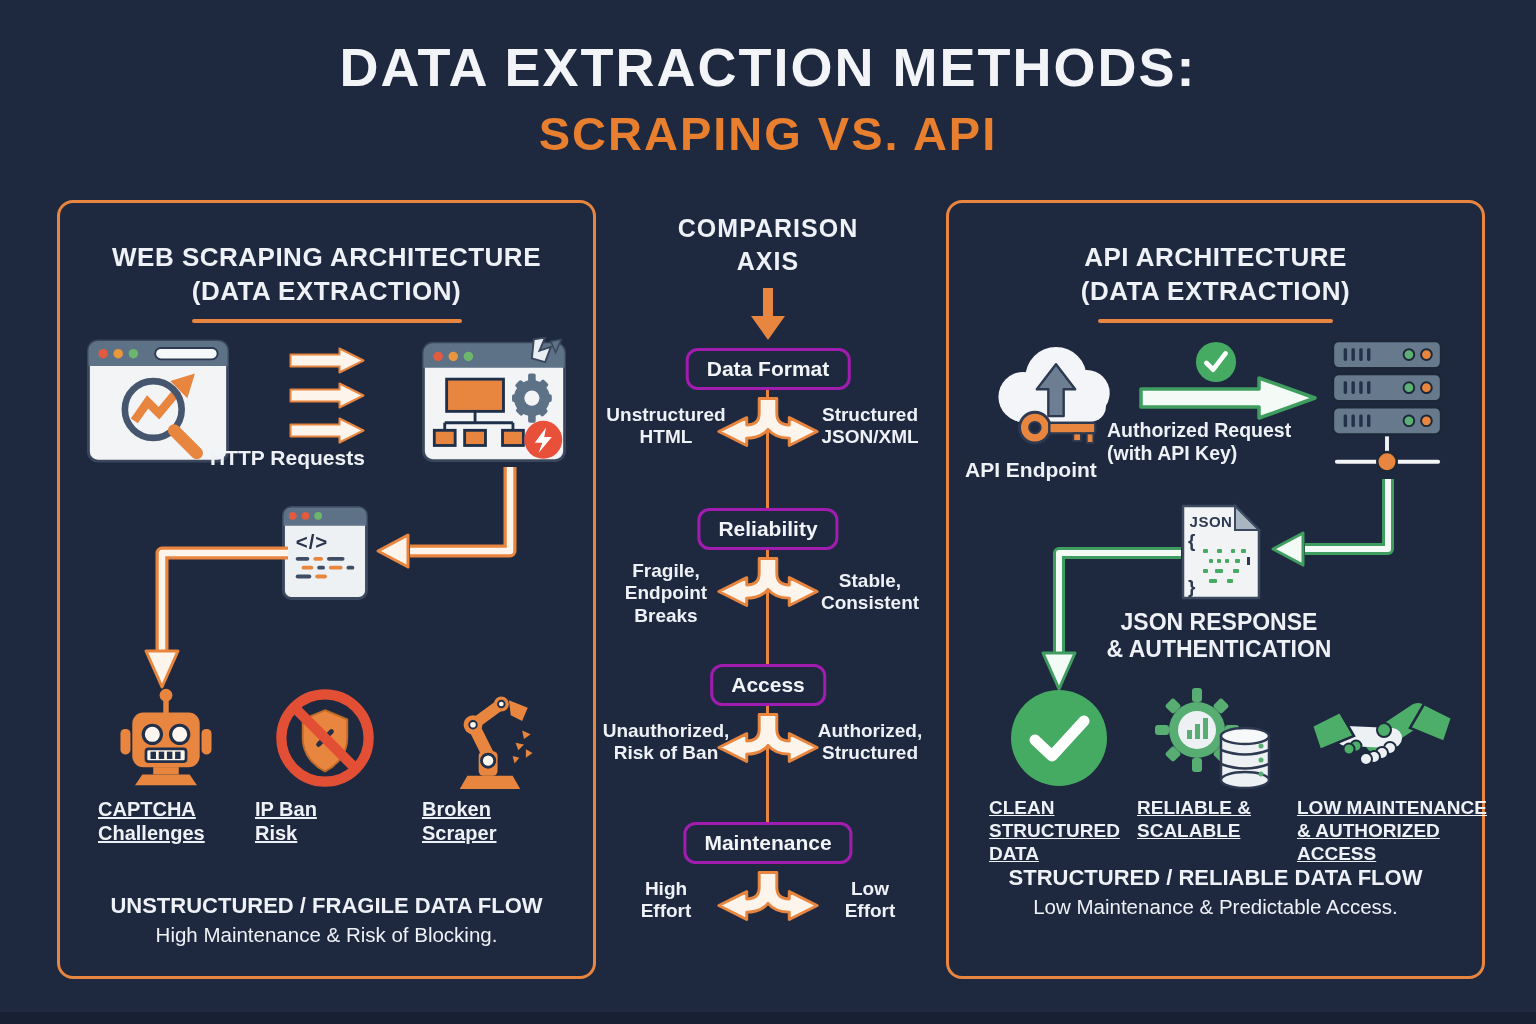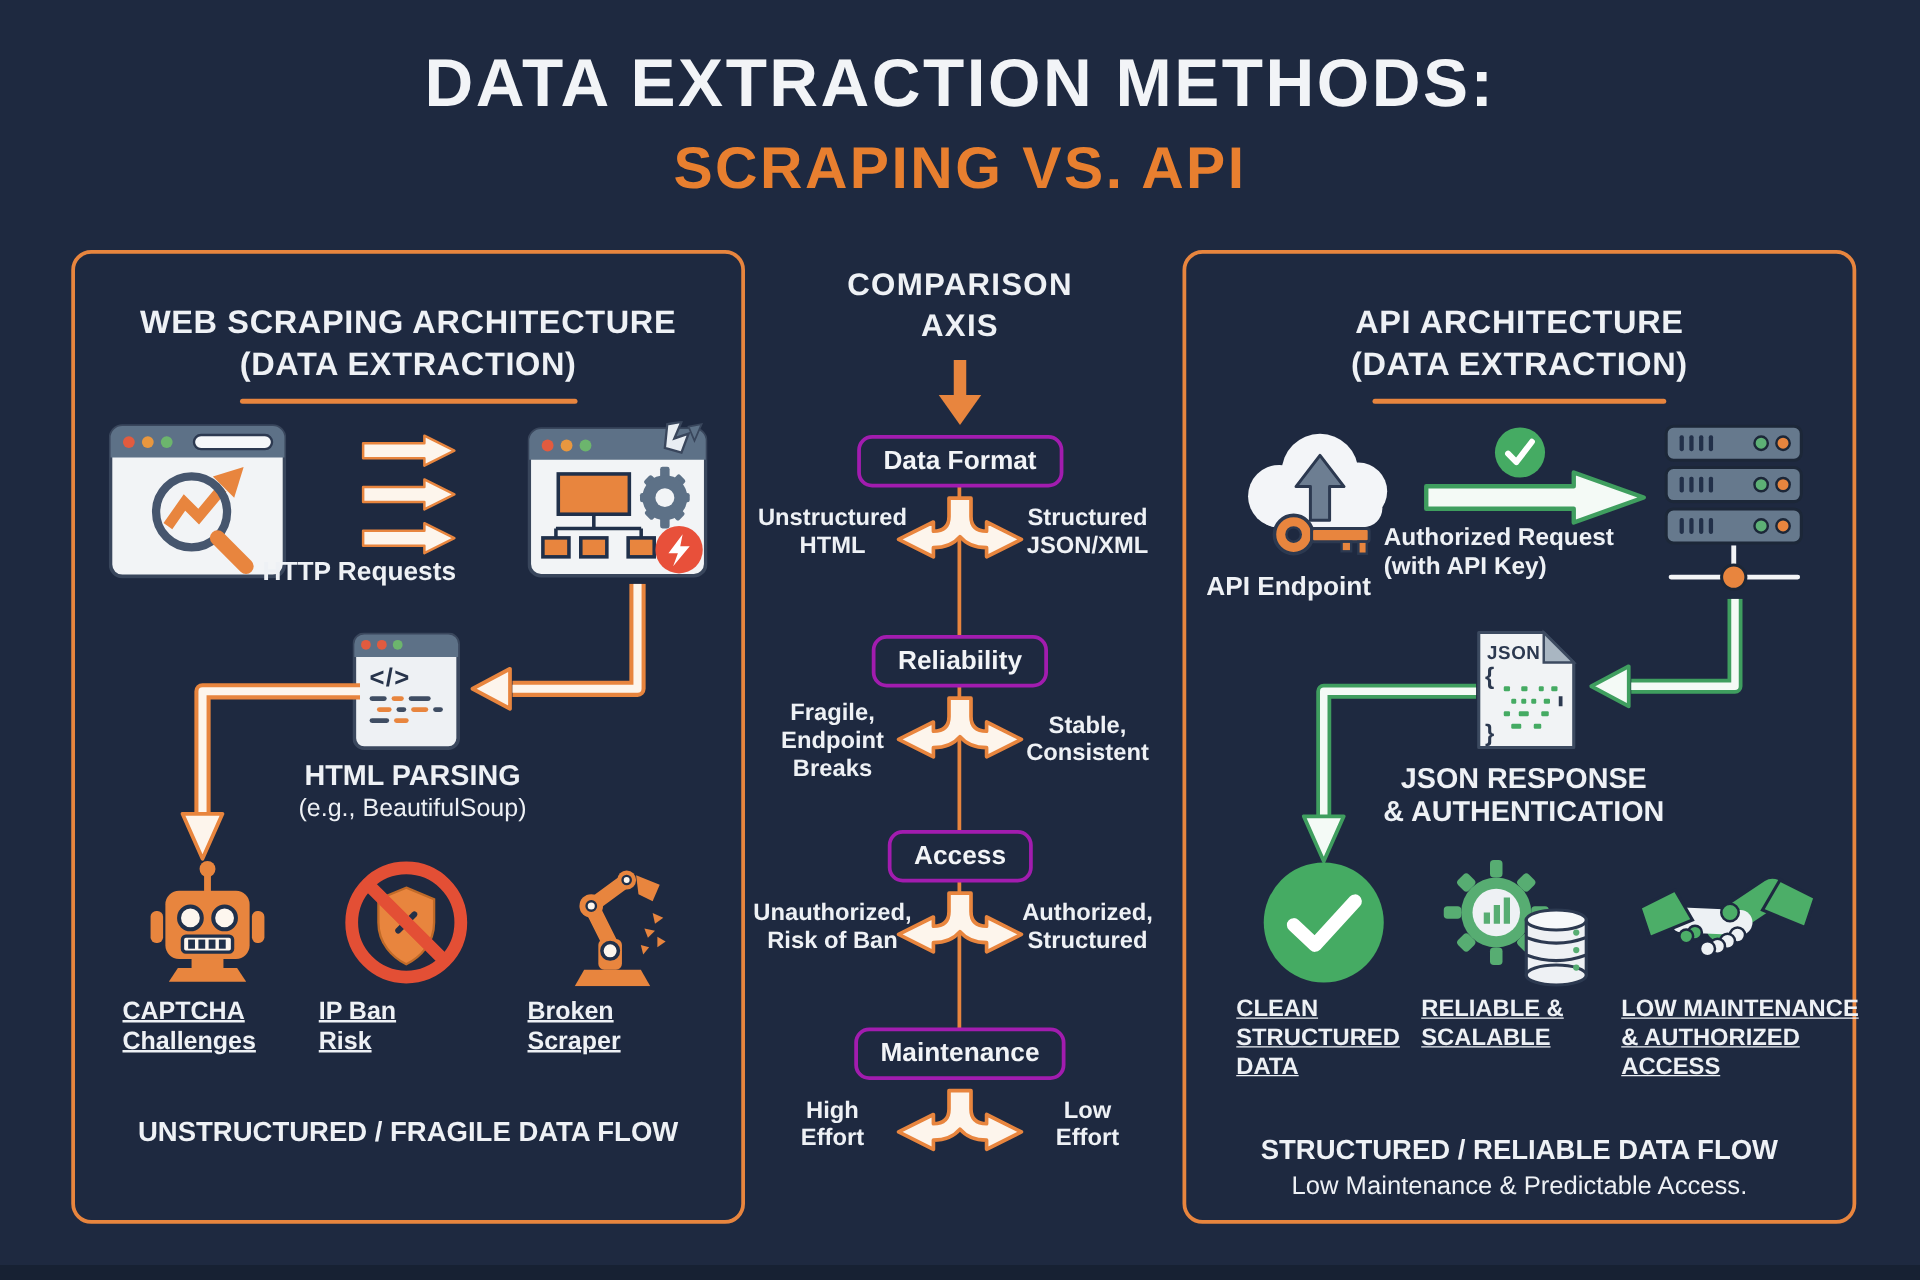--- a/index.html
+++ b/index.html
@@ -152,24 +152,20 @@
         <rect x="34" y="70" width="12" height="4" rx="2" fill="#E8853E"></rect>
     </g>
   </svg>
 
   <svg class="abs" style="left:58px;top:334px" width="170" height="160" viewBox="0 0 170 160">
     <path d="M170,16 H44 V116" fill="none" stroke="#E8853E" stroke-width="13" stroke-linejoin="round"></path>
     <path d="M170,16 H44 V116" fill="none" stroke="#FDF5EC" stroke-width="6.5" stroke-linejoin="round"></path>
     <polygon points="28,114 60,114 44,150" fill="#FDF5EC" stroke="#E8853E" stroke-width="3" stroke-linejoin="round"></polygon>
   </svg>
 
-  <div class="abs ctr" style="left:110px;top:404px;width:320px">
-    <span class="line b" style="font-size:23px">HTML PARSING</span>
-    <span class="line" style="font-size:20px;margin-top:2px">(e.g., BeautifulSoup)</span>
-  </div>
 
   <div class="abs ctr" style="left:38px;top:482px;width:135px">
     <div class="icon-box">
       <svg width="92" height="102" viewBox="0 0 100 112">
         <circle cx="50" cy="9" r="7" fill="#E8853E"></circle>
           <rect x="47" y="14" width="6" height="16" fill="#E8853E"></rect>
         <rect x="0" y="46" width="11" height="28" rx="5" fill="#E8853E"></rect>
           <rect x="89" y="46" width="11" height="28" rx="5" fill="#E8853E"></rect>
         <rect x="13" y="28" width="74" height="60" rx="12" fill="#E8853E"></rect>
         <circle cx="35" cy="52" r="10" fill="#FDF6EE" stroke="#20304A" stroke-width="3.5"></circle>
@@ -225,20 +221,21 @@
       </svg>
     </div>
     <div class="item-label">
       <span class="line">Broken</span>
       <span class="line">Scraper</span>
     </div>
   </div>
 
   <div class="abs ctr" style="left:18px;top:690px;width:497px">
     <div class="footer-bold nw">UNSTRUCTURED / FRAGILE DATA FLOW</div>
+    <div class="footer-sub nw">High Maintenance &amp; Risk of Blocking.</div>
   </div>
 </div>
 
 <div id="cmp">
   <div class="abs" id="cmp-heading">
     <span class="line">COMPARISON</span>
     <span class="line">AXIS</span>
   </div>
   <svg class="abs" style="left:150px;top:76px" width="36" height="54" viewBox="0 0 36 54">
     <rect x="13" y="0" width="10" height="30" fill="#E8853E"></rect>
@@ -473,19 +470,19 @@
         <circle cx="37" cy="57" r="5.5" fill="#4CAE68" stroke="#1E2940" stroke-width="2"></circle>
       </svg>
     </div>
     <div class="item-label" style="font-size:19px">
       <span class="line">LOW MAINTENANCE</span>
       <span class="line">&amp; AUTHORIZED</span>
       <span class="line">ACCESS</span>
     </div>
   </div>
 
-  <div class="abs ctr" style="left:18px;top:704px;width:497px">
+  <div class="abs ctr" style="left:18px;top:662px;width:497px">
     <div class="footer-bold nw">STRUCTURED / RELIABLE DATA FLOW</div>
     <div class="footer-sub nw">Low Maintenance &amp; Predictable Access.</div>
   </div>
 </div>
 
 <div class="abs" style="left:0;bottom:0;width:100%;height:12px;background:#172133"></div>
 
 </body></html>

